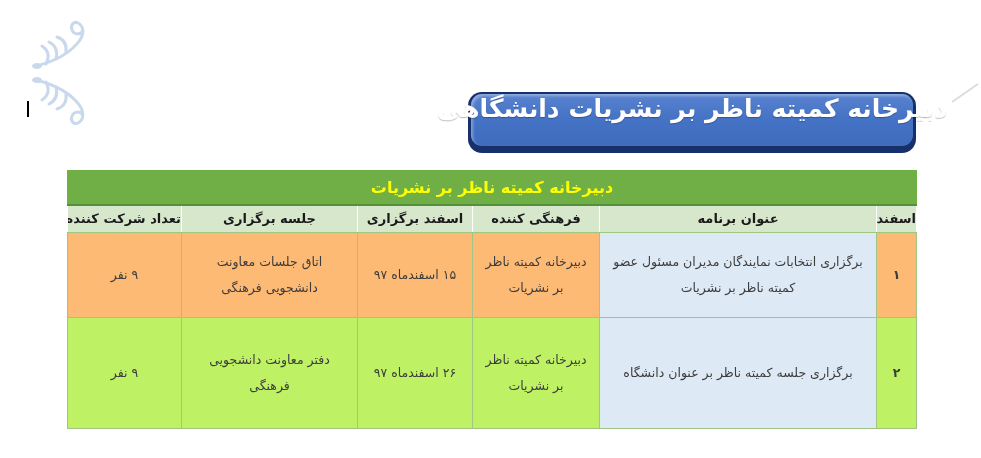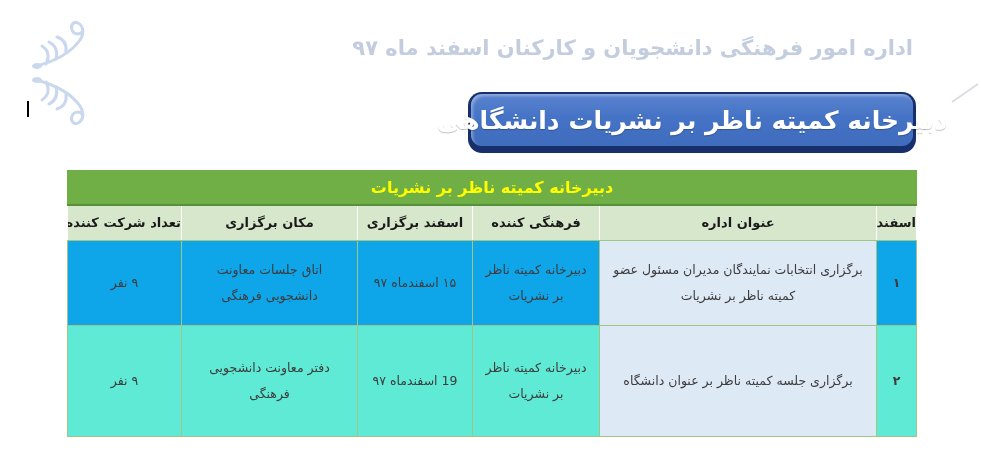--- a/index.html
+++ b/index.html
@@ -66,21 +66,20 @@
     border-radius: 14px;
     padding: 2px 3px 7px 3px;
   }
   .banner-inner {
     width: 100%;
     height: 100%;
     border-radius: 11px;
     background: linear-gradient(180deg, #5a83d0 0%, #4573c5 45%, #3f6cbd 100%);
     box-shadow: inset 2px 2px 3px rgba(255,255,255,0.35);
     display: flex;
-    align-items: center;
     justify-content: center;
     direction: rtl;
   }
   .banner-title {
     color: #ffffff;
     font-size: 25px;
     font-weight: bold;
     white-space: nowrap;
     text-shadow: 0 1px 1px rgba(0,0,0,0.25);
   }
@@ -110,38 +109,38 @@
     text-align: center;
     height: 34px;
     border: 1px solid #6faf46 !important;
     border-bottom: 2px solid #55913a !important;
   }
   tr.col-header th {
     background: #d7e7cc;
     color: #1a1a1a;
     font-size: 13px;
     font-weight: bold;
-    height: 36px;
+    height: 28px;
     text-align: center;
     border: 1px solid #ffffff;
     border-bottom: 1px solid #9ec77f;
     white-space: nowrap;
   }
   tr.data-row td {
     font-size: 12.5px;
     color: #3d3d3d;
     text-align: center;
     vertical-align: middle;
     line-height: 2.1;
     padding: 4px 8px;
   }
   tr.data-row-1 { height: 85px; }
-  tr.data-row-1 td { background: #0ea5e9; }
+  tr.data-row-1 td { background: #fdba74; }
   tr.data-row-2 { height: 111px; }
-  tr.data-row-2 td { background: #5eead4; }
+  tr.data-row-2 td { background: #bef264; }
   tr.data-row td.program-cell { background: #dee9f6; margin-left: 8px; }
   td.rownum-cell { font-weight: bold; color: #111; font-size: 13px; }
 </style>
 </head>
 <body>
 
 <div class="page">
 
   <div class="ornament">
     <svg width="85" height="110" viewBox="0 0 85 110" xmlns="http://www.w3.org/2000/svg" aria-hidden="true">
@@ -163,21 +162,20 @@
   </div>
 
   <div class="cursor-line"></div>
 
   <div class="diagonal-line">
     <svg width="30" height="22" viewBox="0 0 30 22" xmlns="http://www.w3.org/2000/svg" aria-hidden="true">
       <line x1="2" y1="20" x2="28" y2="2" stroke="#dcdce2" stroke-width="2"></line>
     </svg>
   </div>
 
-  <div class="top-title">اداره امور فرهنگی دانشجویان و کارکنان اسفند ماه ۹۷</div>
 
   <div class="banner">
     <div class="banner-inner">
       <span class="banner-title">دبیرخانه کمیته ناظر بر نشریات دانشگاهی</span>
     </div>
   </div>
 
   <div class="report-table-wrap">
     <table class="report">
       <colgroup>
@@ -187,39 +185,39 @@
         <col style="width:115px">
         <col style="width:176px">
         <col style="width:114px">
       </colgroup>
       <tbody>
         <tr>
           <td class="table-title-cell" colspan="6">دبیرخانه کمیته ناظر بر نشریات</td>
         </tr>
         <tr class="col-header">
           <th>اسفند</th>
-          <th>عنوان اداره</th>
+          <th>عنوان برنامه</th>
           <th>فرهنگی کننده</th>
           <th>اسفند برگزاری</th>
-          <th>مکان برگزاری</th>
+          <th>جلسه برگزاری</th>
           <th>تعداد شرکت کننده</th>
         </tr>
         <tr class="data-row data-row-1">
           <td class="rownum-cell">۱</td>
           <td class="program-cell">برگزاری انتخابات نمایندگان مدیران مسئول عضو کمیته ناظر بر نشریات</td>
           <td>دبیرخانه کمیته ناظر بر نشریات</td>
           <td>۱۵ اسفندماه ۹۷</td>
           <td>اتاق جلسات معاونت دانشجویی فرهنگی</td>
           <td>۹ نفر</td>
         </tr>
         <tr class="data-row data-row-2">
           <td class="rownum-cell">۲</td>
           <td class="program-cell">برگزاری جلسه کمیته ناظر بر عنوان دانشگاه</td>
           <td>دبیرخانه کمیته ناظر بر نشریات</td>
-          <td>19 اسفندماه ۹۷</td>
+          <td>۲۶ اسفندماه ۹۷</td>
           <td>دفتر معاونت دانشجویی فرهنگی</td>
           <td>۹ نفر</td>
         </tr>
       </tbody>
     </table>
   </div>
 
 </div>
 
 </body></html>

